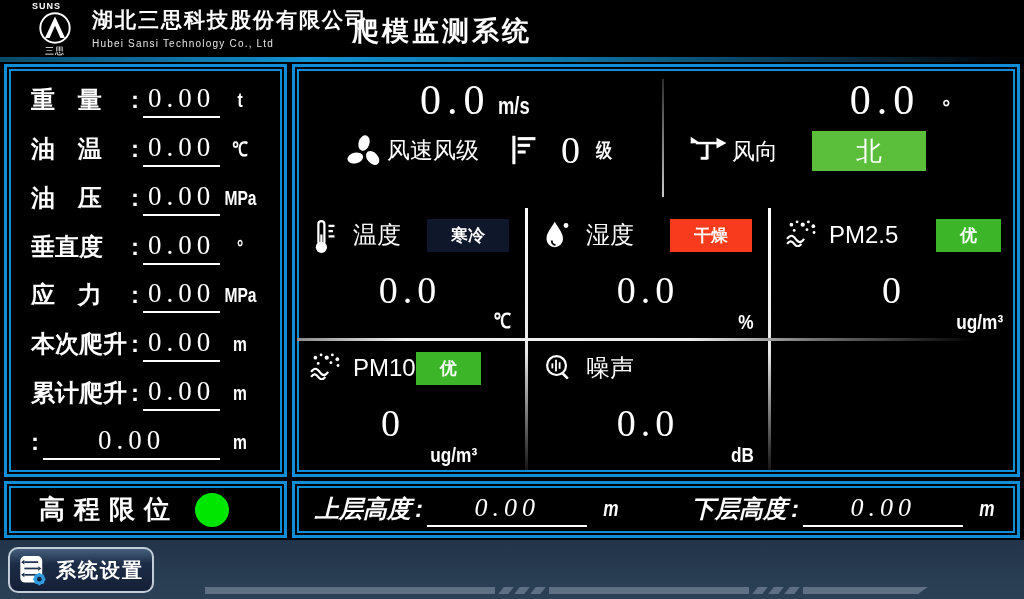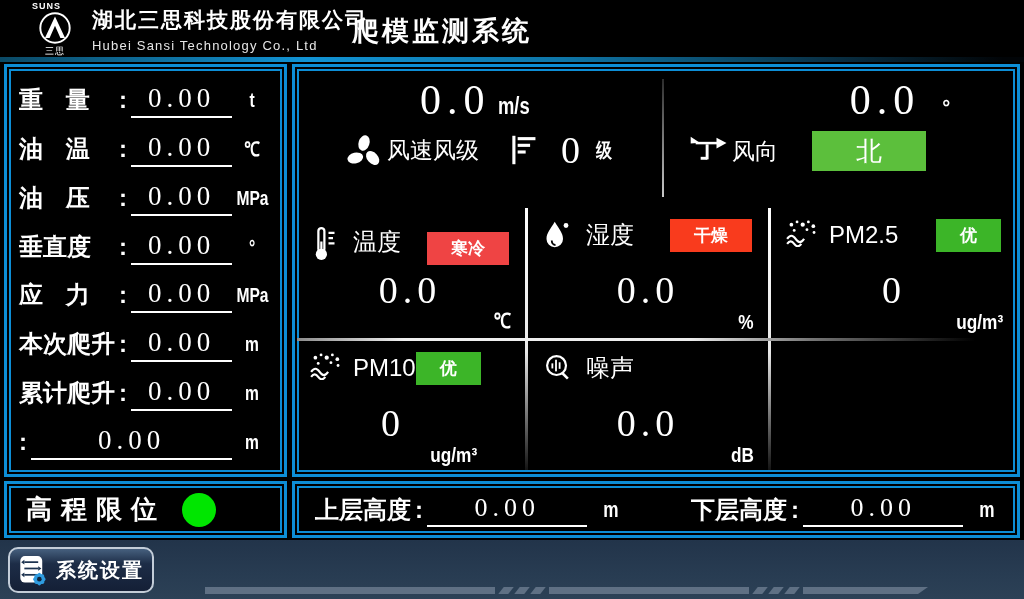--- a/index.html
+++ b/index.html
@@ -8,44 +8,44 @@
   svg{display:block;}
 
   
   .header{position:absolute;left:0;top:0;width:1024px;height:57px;background:#000;}
   .logo-wrap{position:absolute;left:26px;top:1px;width:58px;text-align:center;}
   .logo-suns{font-size:9px;font-weight:bold;letter-spacing:1px;text-align:left;padding-left:6px;}
   .logo-circle{margin:0 auto;width:34px;height:34px;}
   .logo-sub{font-size:9px;letter-spacing:1px;}
   .company{position:absolute;left:92px;top:6px;}
   .company-cn{font-size:21px;font-weight:bold;letter-spacing:2px;}
-  .company-en{font-size:13px;letter-spacing:1.2px;color:#e6e6e6;margin-top:4px;}
+  .company-en{font-size:10px;letter-spacing:1.2px;color:#e6e6e6;margin-top:4px;}
   .page-title{position:absolute;left:352px;top:13px;font-size:27px;font-weight:bold;letter-spacing:3px;}
   .clock{position:absolute;left:612px;top:15px;font-size:25px;font-weight:bold;letter-spacing:1px;}
   .header-line{position:absolute;left:0;top:57px;width:1024px;height:5px;
     background:linear-gradient(90deg,#0b4a66 0%,#1193d4 30%,#0e76a8 55%,#093349 80%,#010407 98%);}
 
   
   .panel{position:absolute;background:#000;border:3px solid #0d8ed6;
          box-shadow:inset 0 0 0 2px #000, inset 0 0 0 4px #0d8ed6;box-sizing:border-box;}
 
   
   .left-panel{left:4px;top:64px;width:283px;height:413px;
-     display:flex;flex-direction:column;justify-content:space-around;padding:8px 12px;}
+     display:flex;flex-direction:column;justify-content:space-around;padding:8px 24px;}
   .mrow{display:flex;align-items:flex-end;}
   .mlabel{width:100px;font-size:24px;font-weight:bold;white-space:pre;word-spacing:16px;line-height:1.5;}
   .mcolon{font-size:24px;font-weight:bold;margin-right:4px;line-height:1.5;}
   .mvalue{flex:1;border-bottom:2px solid #fff;text-align:center;
      font-family:"Liberation Serif",serif;font-size:27px;letter-spacing:5px;line-height:1.3;}
   .munit{width:40px;text-align:center;font-size:20px;font-weight:bold;line-height:1.8;
      transform:scaleX(.78);transform-origin:center bottom;}
 
   
   .limit-panel{left:4px;top:481px;width:283px;height:57px;
-     display:flex;align-items:center;padding-left:19px;}
+     display:flex;align-items:center;padding-left:32px;}
   .limit-label{font-size:26px;font-weight:bold;letter-spacing:9px;}
   .limit-light{width:34px;height:34px;border-radius:50%;margin-left:16px;}
 
   
   .main-panel{left:292px;top:64px;width:728px;height:413px;}
   .wind-left{position:absolute;left:0;top:0;width:368px;height:139px;}
   .wind-right{position:absolute;left:368px;top:0;width:354px;height:139px;}
   .wind-divider{position:absolute;left:367px;top:12px;width:2px;height:118px;
      background:linear-gradient(180deg,#2c2c2c,#c9c9c9);}
   .value-line{display:flex;justify-content:center;align-items:baseline;margin-top:10px;}
@@ -78,21 +78,21 @@
   .badge{margin-left:auto;margin-right:6px;font-size:17px;font-weight:bold;
      padding:5px 24px;color:#fff;}
   .cell-value{position:absolute;left:0;right:0;top:60px;text-align:center;
      font-family:"Liberation Serif",serif;font-size:38px;letter-spacing:5px;}
   .cell-unit{position:absolute;right:14px;bottom:4px;font-size:21px;font-weight:bold;
      transform:scaleX(.82);transform-origin:right bottom;}
 
   
   .heights-panel{left:292px;top:481px;width:728px;height:57px;
      display:flex;align-items:center;padding:0 20px;}
-  .hgroup{display:flex;align-items:center;flex:1;}
+  .hgroup{display:flex;align-items:flex-start;flex:1;font-style:italic;}
   .hgroup.right{margin-left:70px;}
   .hlabel{font-size:24px;font-weight:bold;line-height:1.4;}
   .hcolon{font-size:24px;font-weight:bold;margin:0 4px;line-height:1.4;}
   .hvalue{flex:1;max-width:190px;border-bottom:2px solid #fff;text-align:center;
      font-family:"Liberation Serif",serif;font-size:26px;letter-spacing:5px;line-height:1.25;}
   .hunit{font-size:22px;font-weight:bold;margin-left:14px;transform:scaleX(.78);line-height:1.5;}
 
   
   .footer{position:absolute;left:0;top:540px;width:1024px;height:59px;
      background:linear-gradient(180deg,#22344a 0%,#283c52 60%,#2c4156 100%);}
@@ -253,21 +253,21 @@
           <circle cx="16.5" cy="39" r="7.5" fill="#fff"></circle>
           <rect x="15" y="22" width="3" height="16" fill="#fff"></rect>
           <g fill="#fff">
               <rect x="26" y="9" width="8" height="3"></rect>
               <rect x="26" y="16" width="6" height="3"></rect>
               <rect x="26" y="23" width="8" height="3"></rect>
             </g>
         </svg>
       </span>
       <span class="cell-name">温度</span>
-      <span class="badge" style="background: #ef4444; margin-top: 14px;">寒冷</span>
+      <span class="badge" style="background: #0f172a;">寒冷</span>
     </div>
     <div class="cell-value">0.0</div>
     <div class="cell-unit">℃</div>
   </div>
 
   <div class="cell c2">
     <div class="cell-head">
       <span class="cell-icon">
         <svg viewBox="0 0 40 48" width="30" height="36">
           <path d="M17 5 C11 15 6 20 6 28 a11 11 0 0 0 22 0 C28 20 23 15 17 5 Z" fill="#fff"></path>

